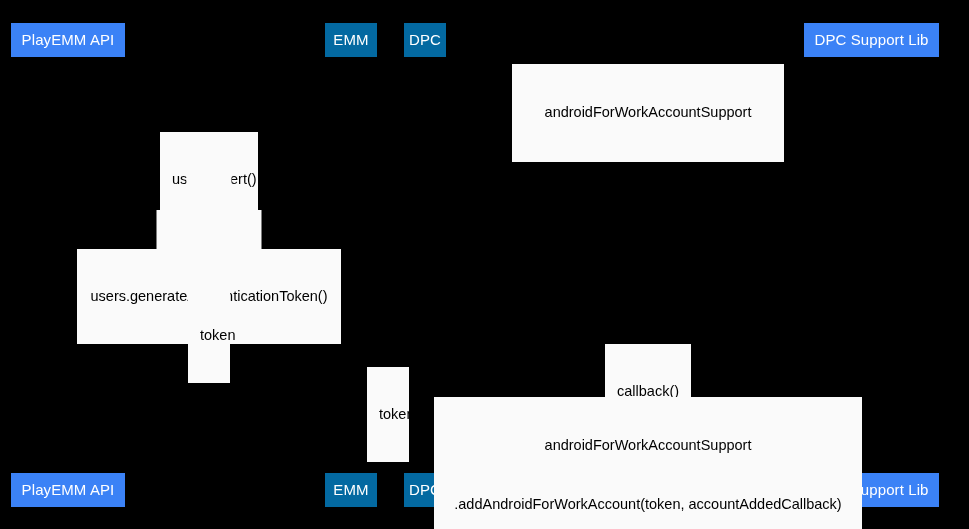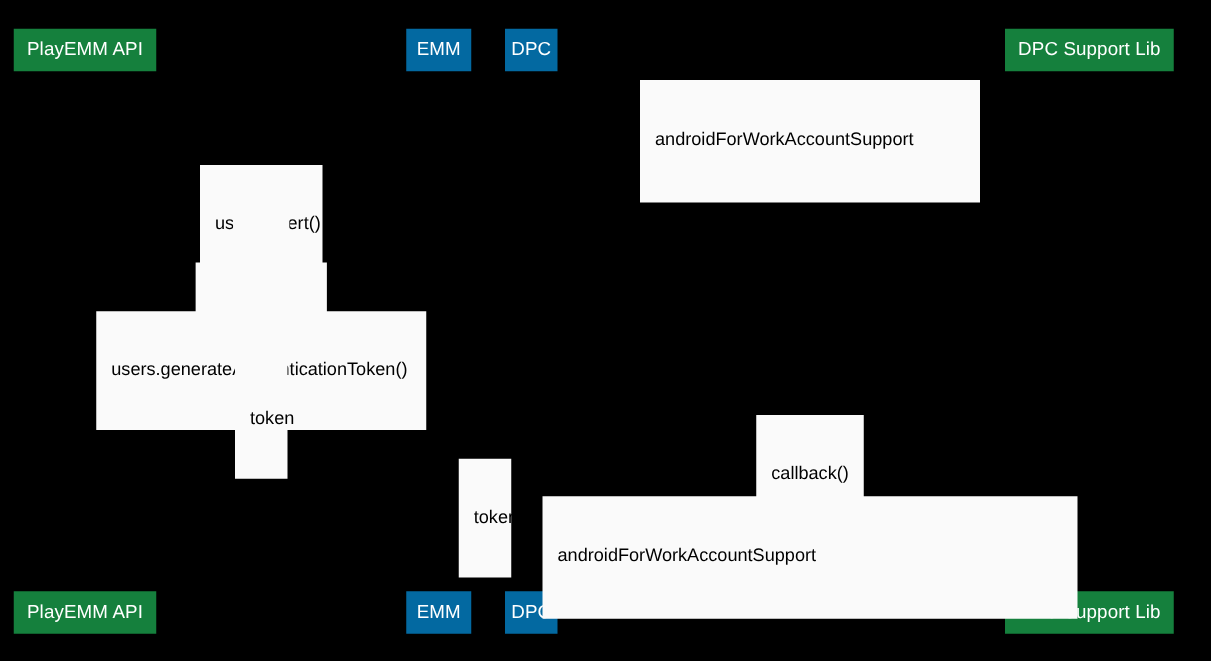--- a/index.html
+++ b/index.html
@@ -31,38 +31,39 @@
     position: absolute;
     height: 34px;
     line-height: 34px;
     text-align: center;
     color: #ffffff;
     font-size: 15px;
     white-space: nowrap;
     box-sizing: border-box;
     letter-spacing: 0.1px;
   }
-  .participant.green { background: #15803d; }
+  .participant.green { background: #3b82f6; }
   .participant.blue  { background: #0369a1; }
 
   
   .arrow-line {
     position: absolute;
     height: 1px;
     background: #000000;
   }
 
   
   .msg-label {
     position: absolute;
     background: #fafafa;
     color: #000000;
     font-size: 14.5px;
     line-height: 19px;
     white-space: pre;
+    text-align: center;
     padding: 0 12px;
     transform: translateX(-50%);
     box-sizing: border-box;
   }
   .msg-label.two-line {
     line-height: 19.5px;
   }
   .msg-label .ln { display: block; }
 </style>
 </head>
@@ -112,25 +113,26 @@
   </div>
 
   <div class="msg-label" style="left:209px; top:249px; width:264px;">
     <span class="ln">users.generateAuthenticationToken()</span>
   </div>
 
   <div class="msg-label" style="left:209px; top:288px; width:42px;">
     <span class="ln">token</span>
   </div>
 
-  <div class="msg-label" style="left:648px; top:332px; width:86px;">
+  <div class="msg-label" style="left:648px; top:344px; width:86px;">
     <span class="ln">callback()</span>
   </div>
 
   <div class="msg-label" style="left:388px; top:367px; width:42px;">
     <span class="ln">token</span>
   </div>
 
   <div class="msg-label two-line" style="left:648px; top:397px; width:428px;">
     <span class="ln">androidForWorkAccountSupport</span>
+    <span class="ln">.addAndroidForWorkAccount(token, accountAddedCallback)</span>
   </div>
 
 </div>
 
 </body></html>

